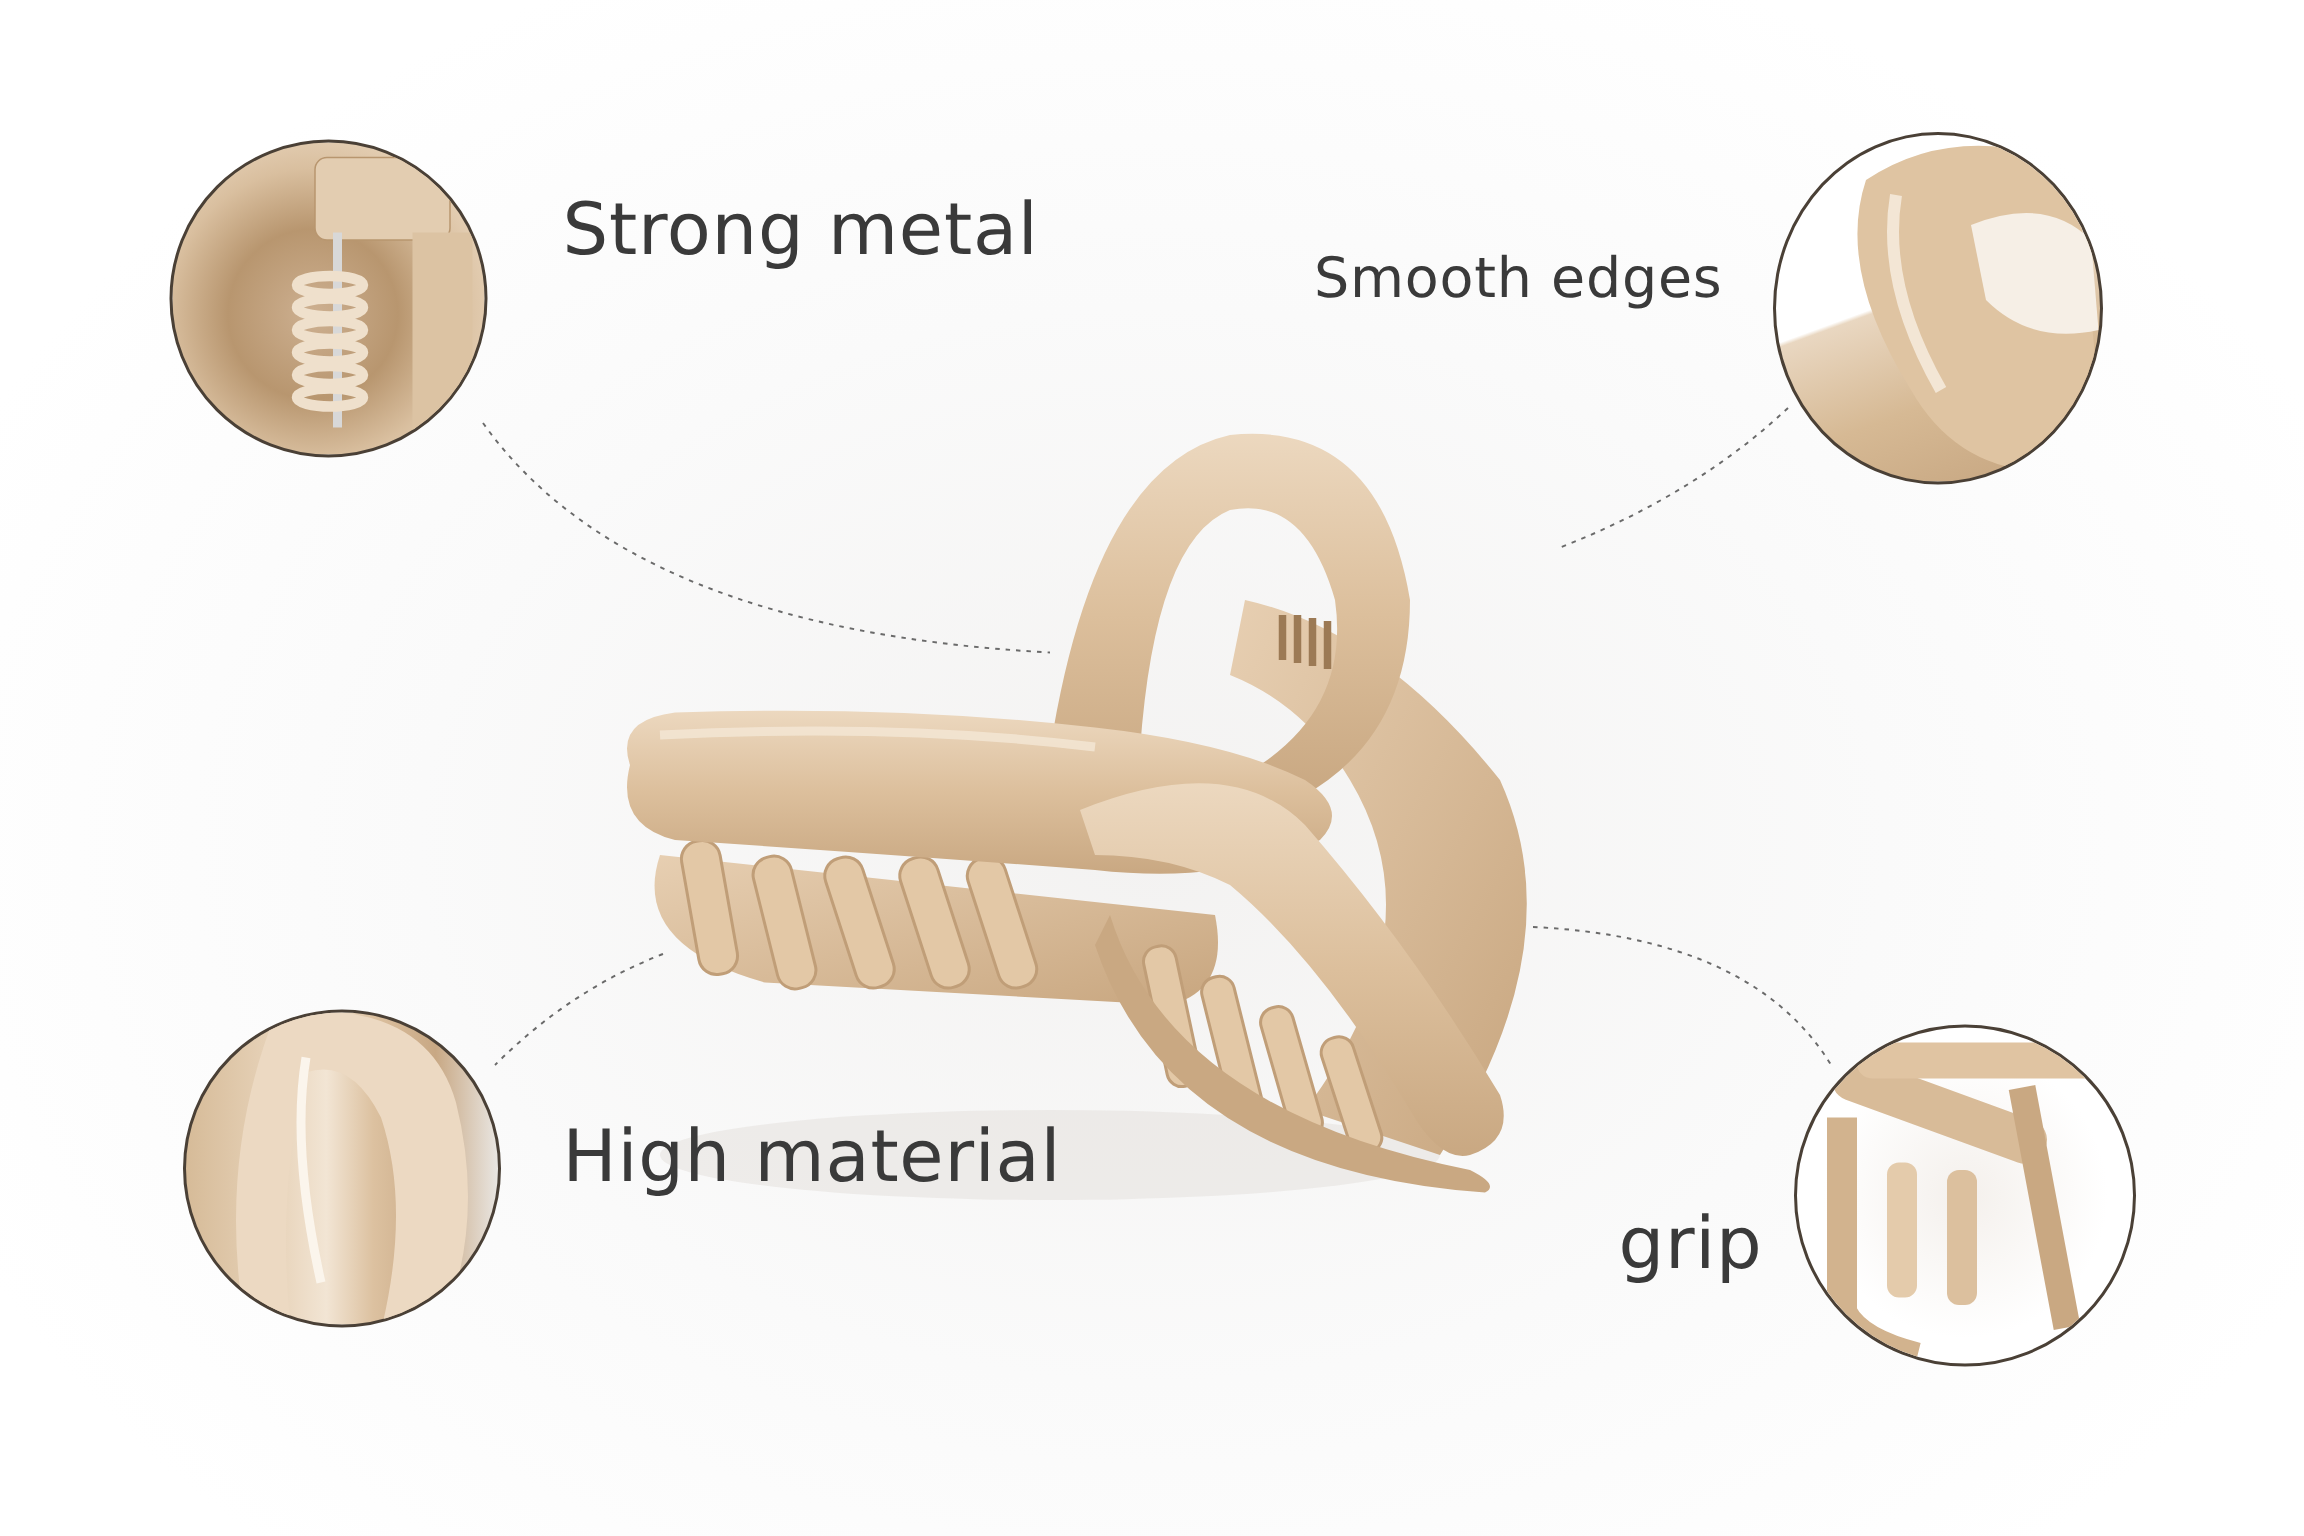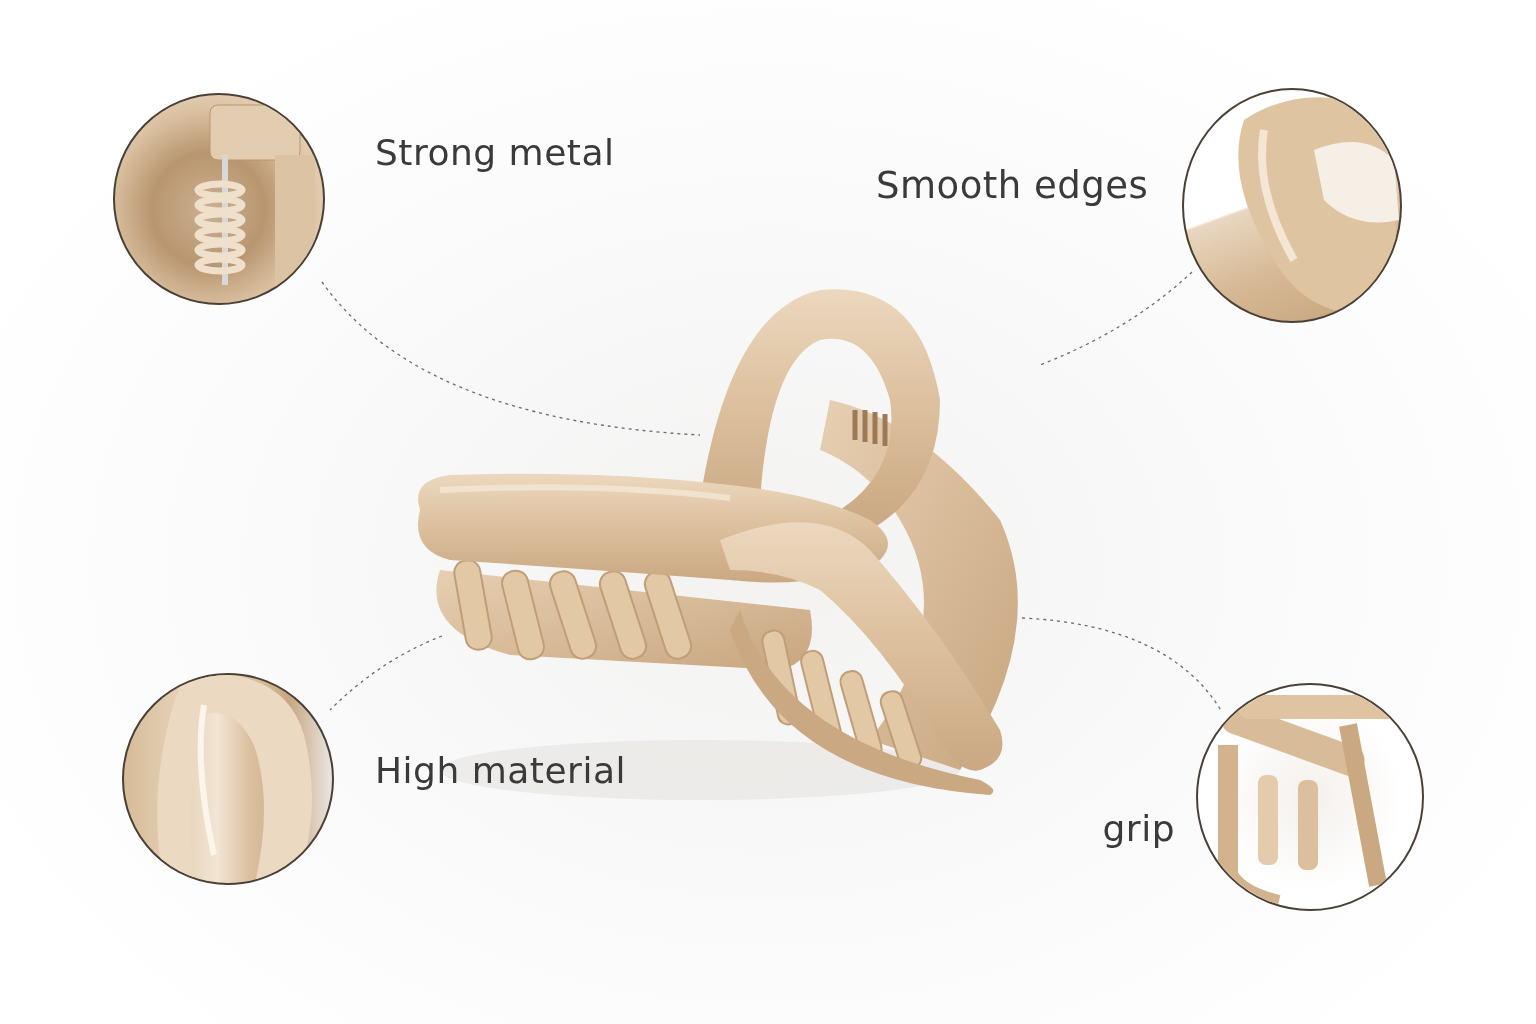--- a/index.html
+++ b/index.html
@@ -1,20 +1,20 @@
 <!DOCTYPE html>
 <html><head>
 <meta charset="utf-8">
 <style>
   html,body{margin:0;padding:0;}
   body{width:1536px;height:1024px;overflow:hidden;position:relative;
     background:radial-gradient(ellipse at 50% 55%, #f3f2f1 0%, #fafafa 45%, #ffffff 80%);
     font-family:"DejaVu Sans","Liberation Sans",sans-serif;}
   .stage{position:absolute;left:0;top:0;width:1536px;height:1024px;}
-  .callout-text{position:absolute;color:#3a3a3a;font-size:36px;line-height:58px;letter-spacing:0.5px;}
+  .callout-text{position:absolute;color:#3a3a3a;font-size:48px;line-height:58px;letter-spacing:0.5px;}
   .callout-text span{display:block;}
   .circle{position:absolute;border-radius:50%;border:2px solid #4a4036;overflow:hidden;box-sizing:border-box;}
   .connector{position:absolute;left:0;top:0;}
 </style>
 </head>
 <body>
 
 <div class="stage">
 
   <svg class="connector" width="1536" height="1024">

